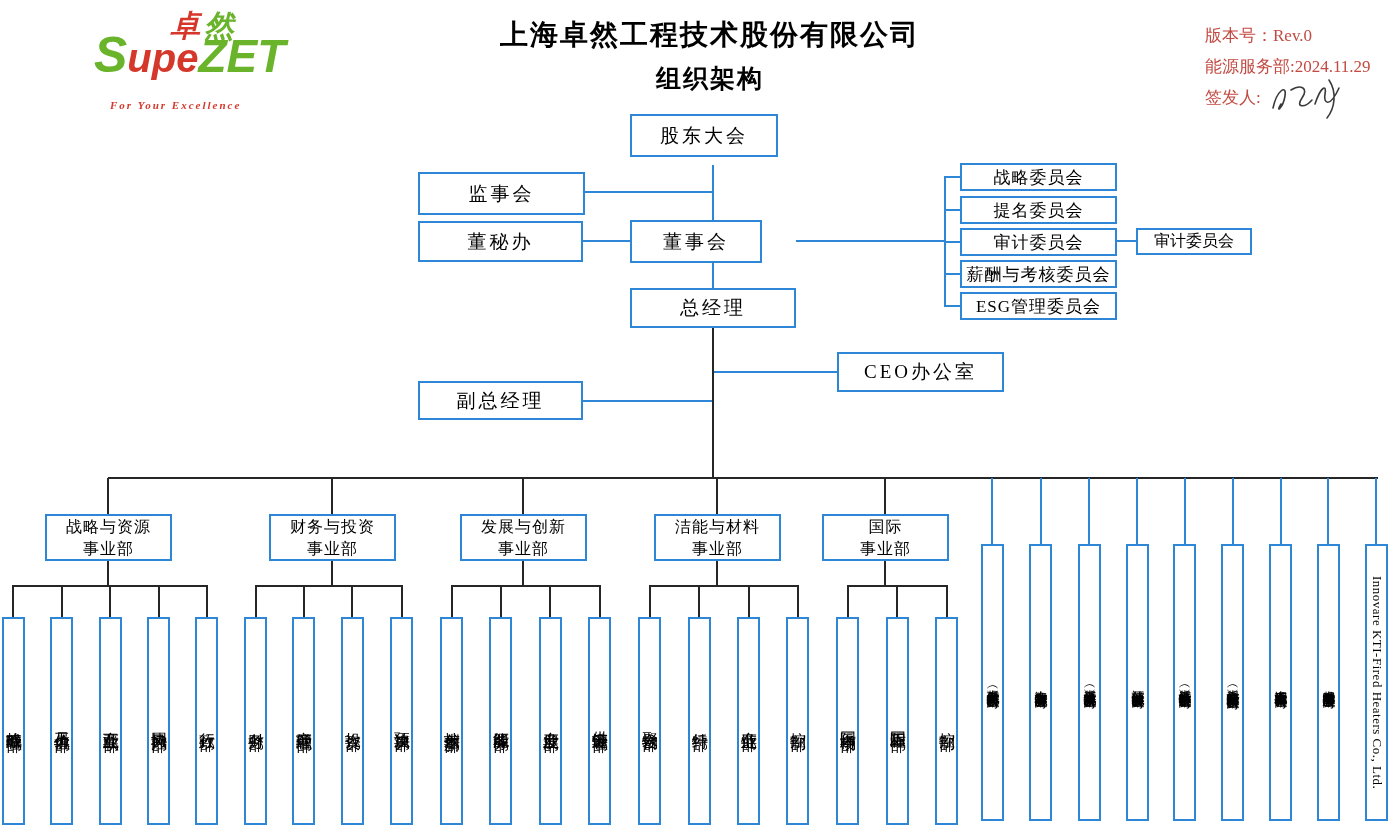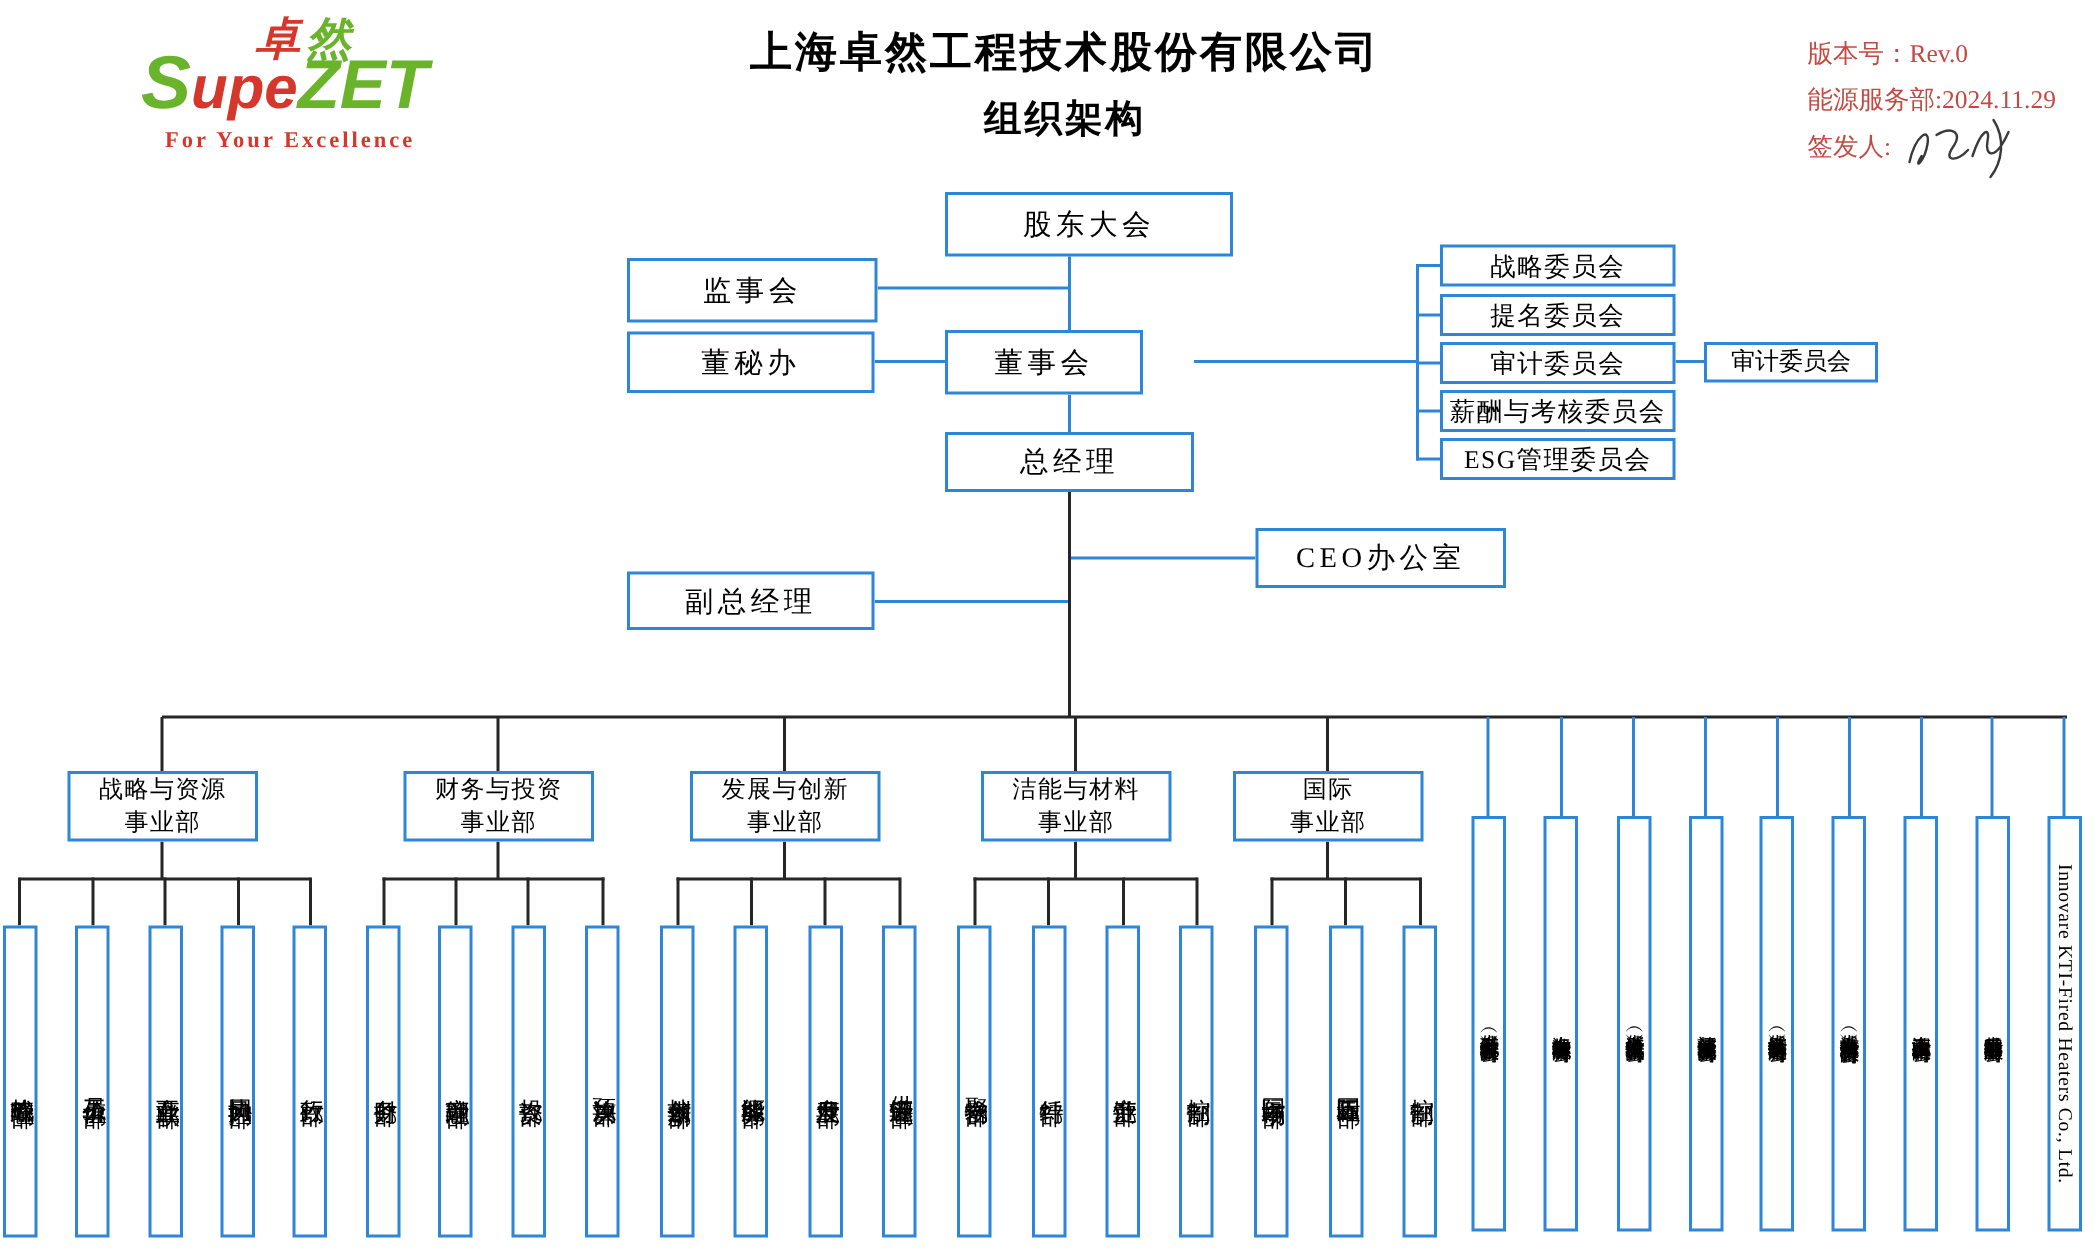--- a/index.html
+++ b/index.html
@@ -17,21 +17,21 @@
   }
   
   .logo{position:absolute;left:78px;top:6px;width:210px;height:98px;}
   .logo-cn{position:absolute;left:54px;top:0;font-size:30px;font-weight:bold;font-style:italic;letter-spacing:4px;margin-left:38px;}
   .logo-cn .c1{color:var(--logo-red);}
   .logo-cn .c2{color:var(--logo-green);}
   .logo-en{position:absolute;left:16px;top:20px;font-family:"Liberation Sans","DejaVu Sans",sans-serif;font-style:italic;font-weight:bold;white-space:nowrap;text-align:right;}
   .logo-en .s{color:var(--logo-green);font-size:50px;}
   .logo-en .upe{color:var(--logo-red);font-size:40px;}
   .logo-en .zet{color:var(--logo-green);font-size:46px;font-weight:800;}
-  .logo-tag{position:absolute;left:32px;top:80px;color:var(--logo-red);font-size:15px;font-weight:bold;letter-spacing:2px;white-space:nowrap;}
+  .logo-tag{position:absolute;left:32px;top:93px;color:var(--logo-red);font-size:11px;font-style:italic;font-weight:bold;letter-spacing:2px;white-space:nowrap;}
   .title{position:absolute;left:430px;top:16px;width:560px;text-align:center;font-weight:bold;}
   .title .t1{font-size:28px;letter-spacing:2px;}
   .title .t2{font-size:25px;letter-spacing:2px;margin-top:8px;}
   .meta{position:absolute;left:1205px;top:20px;color:var(--red);font-size:17px;line-height:31px;white-space:nowrap;}
   .meta .sig-row{position:relative;height:34px;}
   .meta svg{position:absolute;left:62px;top:-6px;}
   
   .box{
     position:absolute;border:2px solid var(--blue);background:#fff;
     display:flex;align-items:center;justify-content:center;text-align:center;
@@ -136,21 +136,21 @@
 <div class="vl lblue" style="left:991px;top:478px;height:66px"></div>
 <div class="vl lblue" style="left:1040px;top:478px;height:66px"></div>
 <div class="vl lblue" style="left:1088px;top:478px;height:66px"></div>
 <div class="vl lblue" style="left:1136px;top:478px;height:66px"></div>
 <div class="vl lblue" style="left:1184px;top:478px;height:66px"></div>
 <div class="vl lblue" style="left:1232px;top:478px;height:66px"></div>
 <div class="vl lblue" style="left:1280px;top:478px;height:66px"></div>
 <div class="vl lblue" style="left:1327px;top:478px;height:66px"></div>
 <div class="vl lblue" style="left:1375px;top:478px;height:66px"></div>
 
-<div class="box big" style="left:630px;top:128px;width:192px;height:43px">股东大会</div>
+<div class="box big" style="left:630px;top:114px;width:148px;height:43px">股东大会</div>
 <div class="box big" style="left:418px;top:172px;width:167px;height:43px">监事会</div>
 <div class="box big" style="left:418px;top:221px;width:165px;height:41px">董秘办</div>
 <div class="box big" style="left:630px;top:220px;width:132px;height:43px">董事会</div>
 <div class="box big" style="left:630px;top:288px;width:166px;height:40px">总经理</div>
 <div class="box big" style="left:837px;top:352px;width:167px;height:40px">CEO办公室</div>
 <div class="box big" style="left:418px;top:381px;width:165px;height:39px">副总经理</div>
 
 <div class="box committee" style="top:163px">战略委员会</div>
 <div class="box committee" style="top:196px">提名委员会</div>
 <div class="box committee" style="top:228px">审计委员会</div>

